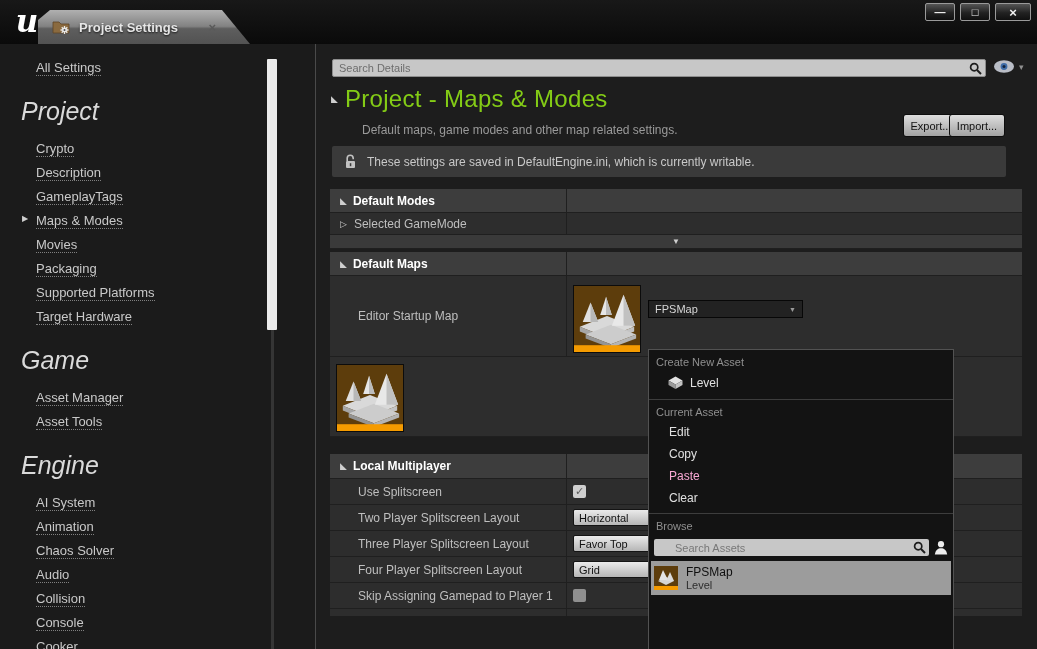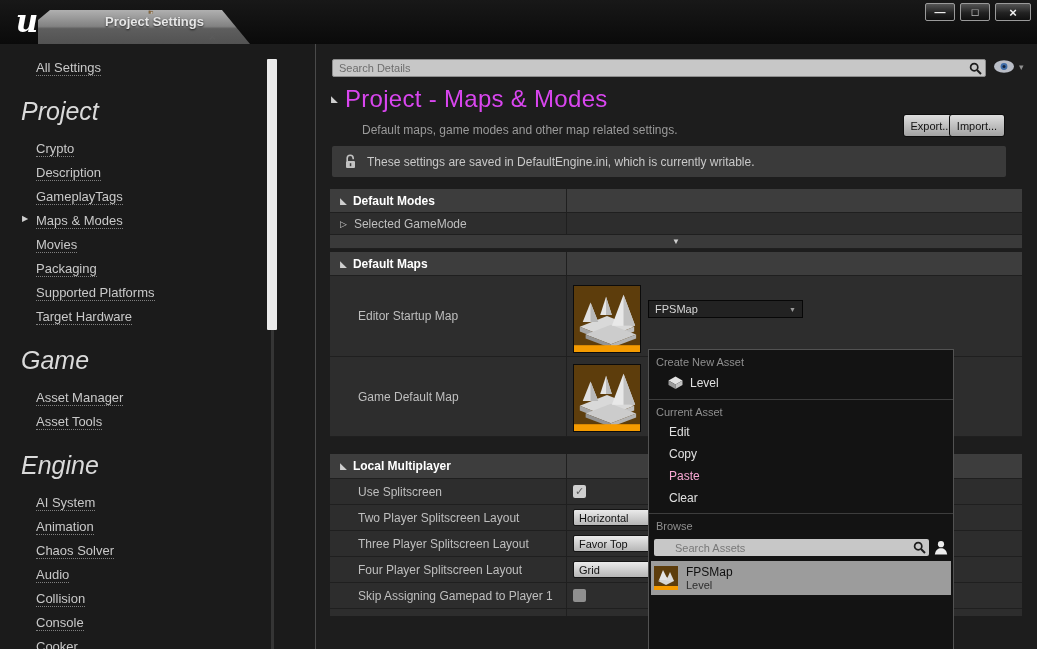--- a/index.html
+++ b/index.html
@@ -8,21 +8,21 @@
 
   
   .titlebar { position:absolute; left:0; top:0; width:100%; height:44px;
     background:linear-gradient(#181818,#0a0a0a); }
   .ue-logo { position:absolute; left:10px; top:0; width:34px; height:42px; color:#fff;
     font-family:"DejaVu Serif",serif; font-style:italic; font-weight:700; font-size:31px;
     display:flex; align-items:center; justify-content:center; }
   .tab { position:absolute; left:38px; top:10px; width:212px; height:34px;
     background:linear-gradient(#b0b0b0,#828282 48%,#5e5e5e 55%,#525252);
     clip-path:polygon(0 100%,0 10px,12px 0,calc(100% - 28px) 0,100% 100%);
-    display:flex; align-items:center; padding-left:14px;flex-direction:column; }
+    display:flex; align-items:center; padding-left:14px; }
   .tab-label { color:#e6e6e6; font-size:13px; font-weight:bold; margin-left:7px;
     text-shadow:0 1px 2px rgba(0,0,0,.75); }
   .tab-close { margin-left:auto; margin-right:34px; color:#5a5a5a; font-size:13px; font-weight:bold; }
   .winbtns { position:absolute; right:6px; top:3px; display:flex; gap:5px; }
   .winbtn { width:30px; height:18px; border:1px solid #9a9a9a; border-radius:2px;
     background:linear-gradient(#555,#222 55%,#101010); color:#f2f2f2; font-size:11px;
     font-weight:bold; display:flex; align-items:center; justify-content:center; }
   .winbtn.close { width:36px; font-size:13px; }
 
   
@@ -44,21 +44,21 @@
     background:#c7c7c7; border:1px solid #8d8d8d; border-radius:2px; display:flex; align-items:center; }
   .search-details input { flex:1; border:0; background:transparent; outline:none;
     font-size:11px; color:#333; padding:0 6px; font-family:inherit; }
   .search-details input::placeholder { color:#6e6e6e; }
   .search-details .mag { margin-right:3px; display:flex; }
   .eye-btn { position:absolute; left:676px; top:15px; display:flex; align-items:center; gap:4px; cursor:pointer; }
   .eye-caret { color:#909090; font-size:9px; }
 
   .page-title-row { position:absolute; left:14px; top:41px; display:flex; align-items:center; gap:7px; }
   .tri-sm { color:#cfcfcf; font-size:9px; }
-  .page-title { font-size:24px; color:#d946ef; letter-spacing:.3px; }
+  .page-title { font-size:24px; color:#84cc16; letter-spacing:.3px; }
   .subtitle { position:absolute; left:45px; top:79px; font-size:12px; color:#9a9a9a; }
   .btn { position:absolute; top:70px; width:56px; height:23px;
     background:linear-gradient(#dedede,#a2a2a2); border:1px solid #0e0e0e; border-radius:3px;
     font-size:11px; color:#131313; display:flex; align-items:center; justify-content:center; }
   .btn.export { left:541px;margin-left:45px; } .btn.import { left:632px; }
   .notice { position:absolute; left:15px; top:102px; width:674px; height:31px; background:#3a3a3a;
     border-radius:2px; display:flex; align-items:center; gap:10px; padding:0 12px; }
   .notice-text { font-size:12px; color:#c9c9c9; }
 
   
@@ -284,21 +284,20 @@
               <use href="#mapthumb"></use>
             </svg>
           <div class="combo-dark">
             <span>FPSMap</span>
             <span class="caret">▼</span>
           </div>
         </div>
       </div>
 
       <div class="srow r-gamedefault">
-        <div class="lcol">Game Default Map</div>
         <div class="vcol">
           <svg class="thumb" style="top:7px;" width="68" height="68" viewBox="0 0 68 68">
               <use href="#mapthumb"></use>
             </svg>
         </div>
       </div>
 
       <div class="gap17"></div>
 
       <div class="srow cat lm">

